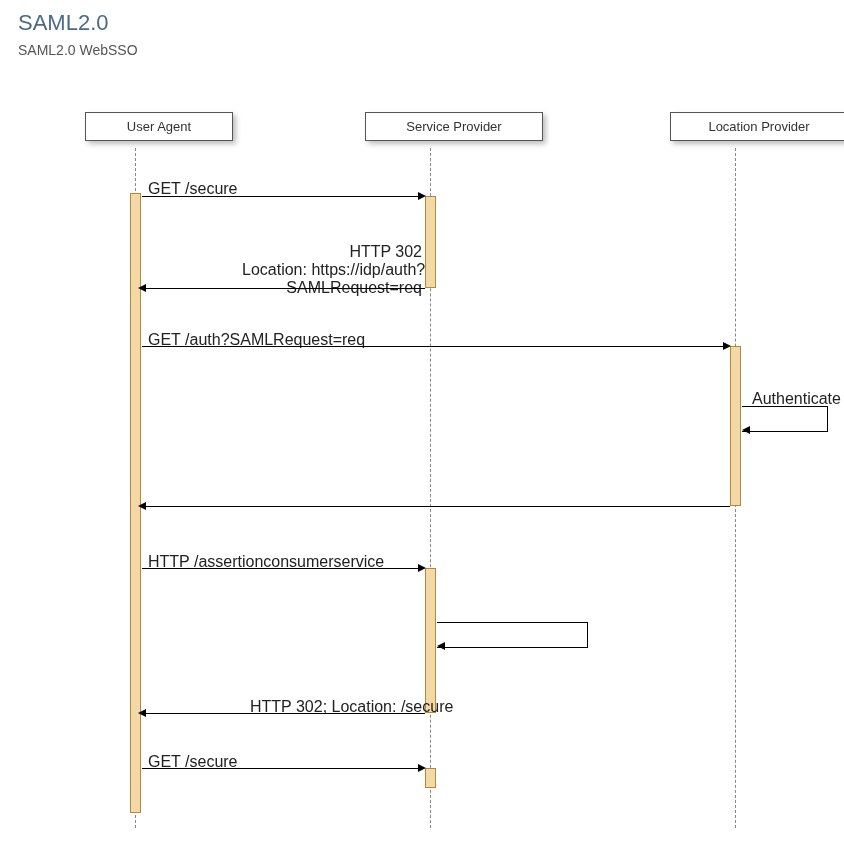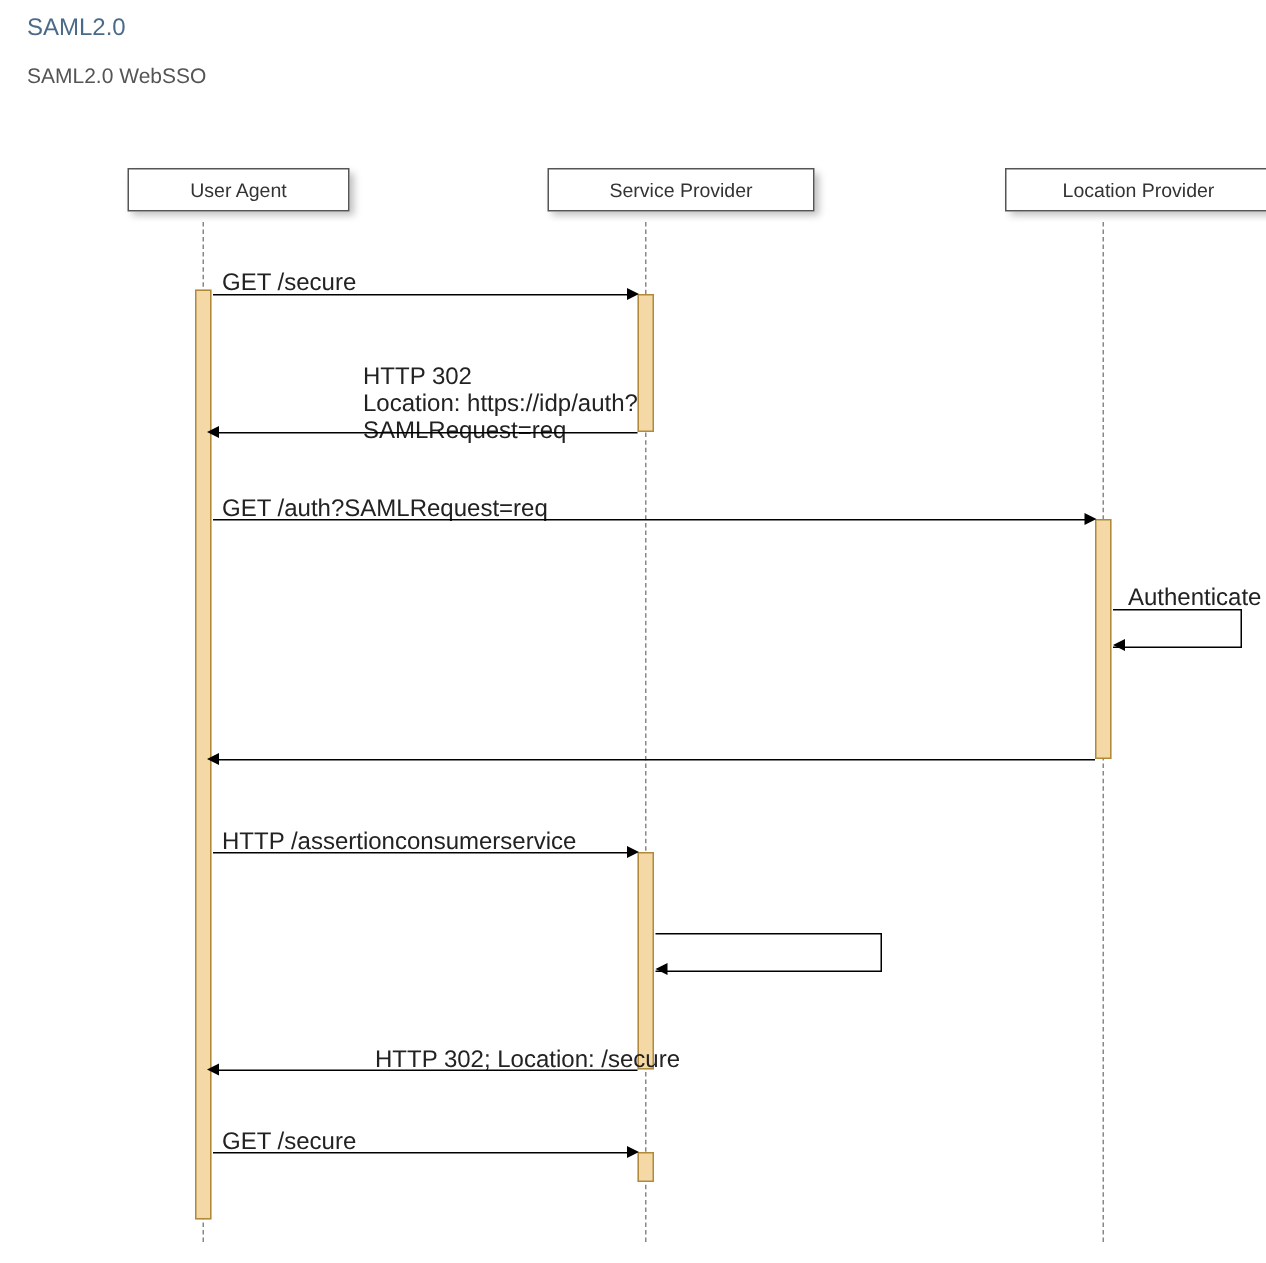--- a/index.html
+++ b/index.html
@@ -12,21 +12,21 @@
   .page {
     width: 844px;
     height: 842px;
     position: relative;
     background: #fff;
   }
   .title {
     position: absolute;
     left: 18px;
     top: 10px;
-    font-size: 16px;
+    font-size: 22px;
     color: #4a6a88;
     font-weight: 400;
   }
   .subtitle {
     position: absolute;
     left: 18px;
     top: 42px;
     font-size: 14px;
     color: #555;
   }
@@ -112,21 +112,21 @@
     <div class="activation" style="left:130px; top:105px; height:620px;"></div>
     <div class="activation" style="left:425px; top:108px; height:92px;"></div>
     <div class="activation" style="left:730px; top:258px; height:160px;"></div>
     <div class="activation" style="left:425px; top:480px; height:145px;"></div>
     <div class="activation" style="left:425px; top:680px; height:20px;"></div>
 
     <div class="msg-label" style="left:148px; top:92px;">GET /secure</div>
     <div class="arrow-line" style="left:142px; top:108px; width:280px;"></div>
     <div class="arrow-head-r" style="left:418px; top:104px;"></div>
 
-    <div class="msg-label" style="left:242px; top:155px; width:180px;">HTTP 302
+    <div class="msg-label" style="left:242px; top:155px; text-align:right; width:180px;">HTTP 302
 Location: https://idp/auth?
 SAMLRequest=req</div>
     <div class="arrow-line" style="left:142px; top:200px; width:283px;"></div>
     <div class="arrow-head-l" style="left:138px; top:196px;"></div>
 
     <div class="msg-label" style="left:148px; top:243px;">GET /auth?SAMLRequest=req</div>
     <div class="arrow-line" style="left:142px; top:258px; width:585px;"></div>
     <div class="arrow-head-r" style="left:723px; top:254px;"></div>
 
     <div class="msg-label" style="left:752px; top:302px;">Authenticate</div>

